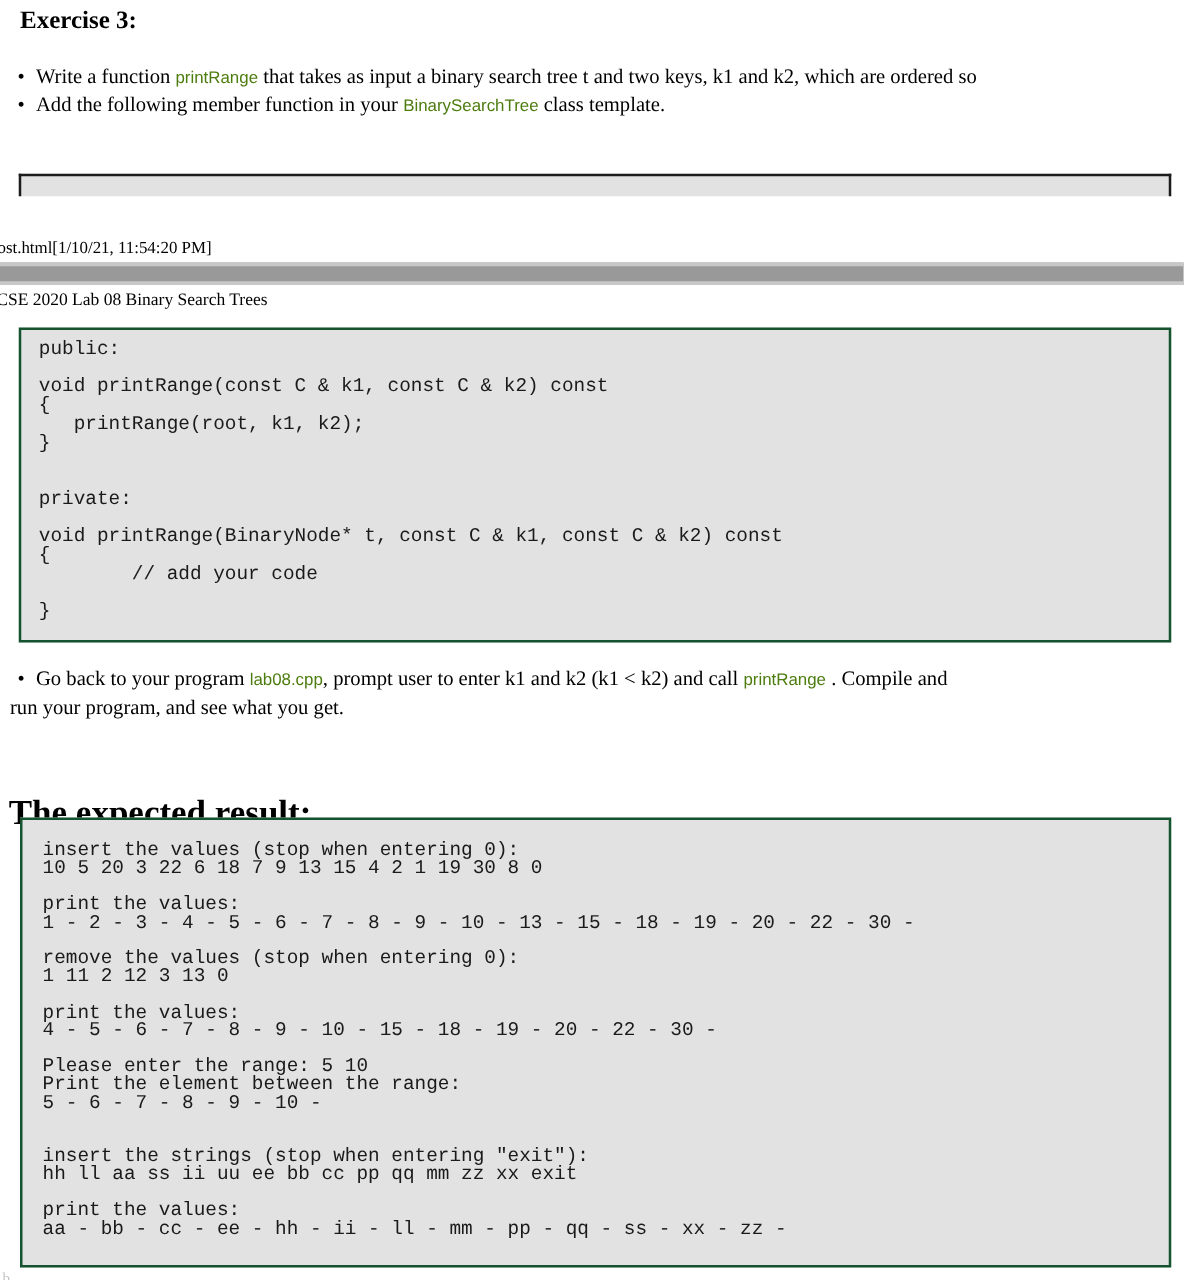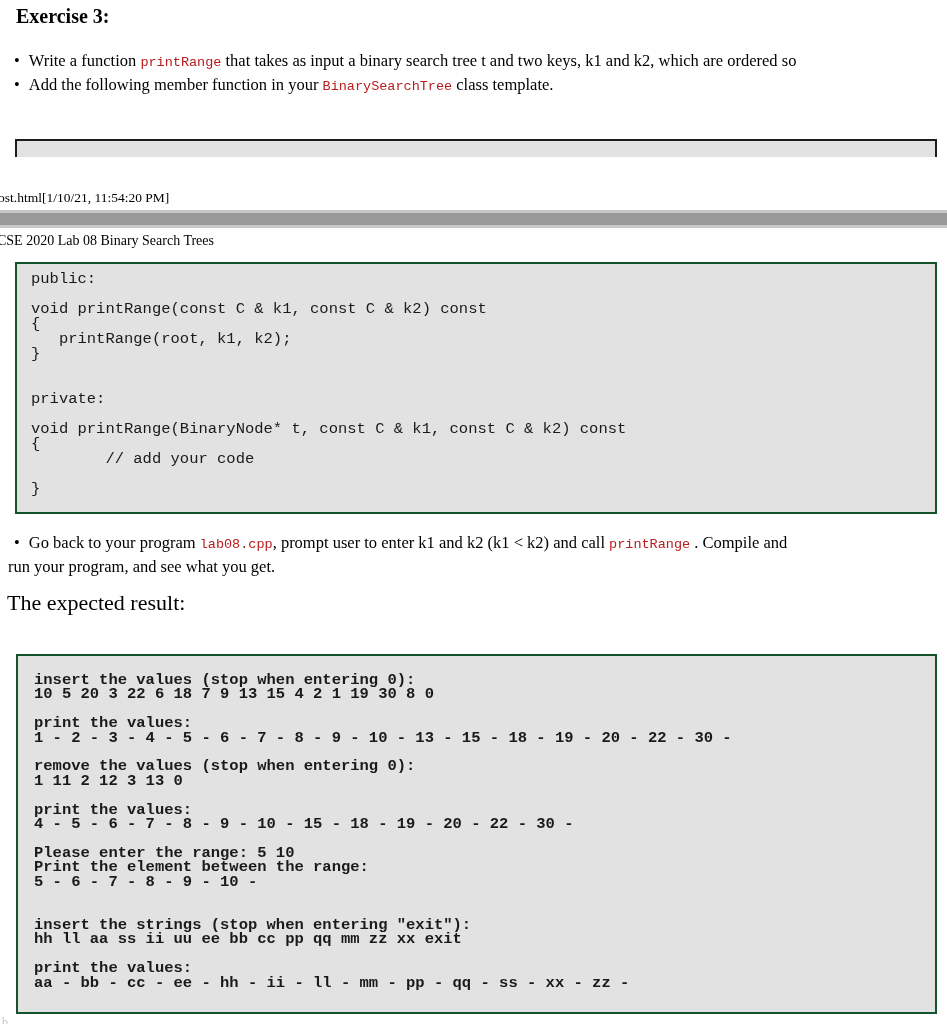--- a/index.html
+++ b/index.html
@@ -1,20 +1,20 @@
 <!DOCTYPE html>
 <html><head>
 <meta charset="utf-8">
 <style>
   * { margin: 0; padding: 0; box-sizing: border-box; }
   html, body { width: 947px; height: 1024px; background: #ffffff; overflow: hidden; }
   body { position: relative; font-family: "Liberation Serif", serif; color: #000000; }
 
   .serif-text { font-family: "Liberation Serif", serif; font-size: 16.5px; line-height: 22px; color: #000000; }
-  .icode { font-family: Liberation Mono, monospace; font-size: 13.5px; color: #b91c1c; }
+  .icode { font-family: Liberation Sans, sans-serif; font-size: 13.5px; color: #4d7c0f; }
 
   #exercise-heading {
     position: absolute; left: 16px; top: 5px;
     font-size: 20px; font-weight: bold;
   }
 
   #intro-bullets { position: absolute; left: 8px; top: 50px; width: 934px; }
   .bullet-marker { display: inline-block; margin-left: 6px; margin-right: 9px; }
 
   
@@ -58,21 +58,21 @@
     position: absolute; left: 7px; top: 592px;
     font-size: 30px; font-weight: bold;
   }
 
   #expected-output-box {
     left: 16px; top: 654px; width: 921px; height: 360px;
     padding: 17px 0 0 16px;
   }
   #expected-output-box pre {
     font-family: "Liberation Mono", monospace; font-size: 15.5px; line-height: 14.4px;
-    color: #1a1a1a; white-space: pre; font-weight: bold;
+    color: #1a1a1a; white-space: pre;
   }
 
   #clipped-next-page-fragment {
     position: absolute; left: 2px; top: 1015px;
     font-size: 12px; color: #c4c4c4;
   }
 </style>
 </head>
 <body>
 
@@ -113,21 +113,21 @@
 }</pre>
 </div>
 
 <div id="followup-bullet" class="serif-text">
   <div>
     <span class="bullet-marker">•</span><span>Go back to your program </span><span class="icode">lab08.cpp</span><span>, prompt user to enter k1 and k2 (k1 &lt; k2) and call </span><span class="icode">printRange</span><span> . Compile and</span><br>
     <span>run your program, and see what you get.</span>
   </div>
 </div>
 
-<div id="expected-result-heading" class="serif-text" style="font-size:22px; font-weight:normal;">The expected result:</div>
+<div id="expected-result-heading" class="serif-text" style="font-size:28px; font-weight:bold;margin-top:48px;">The expected result:</div>
 
 <div id="expected-output-box" class="code-box">
   <pre>insert the values (stop when entering 0):
 10 5 20 3 22 6 18 7 9 13 15 4 2 1 19 30 8 0
 
 print the values:
 1 - 2 - 3 - 4 - 5 - 6 - 7 - 8 - 9 - 10 - 13 - 15 - 18 - 19 - 20 - 22 - 30 -
 
 remove the values (stop when entering 0):
 1 11 2 12 3 13 0

